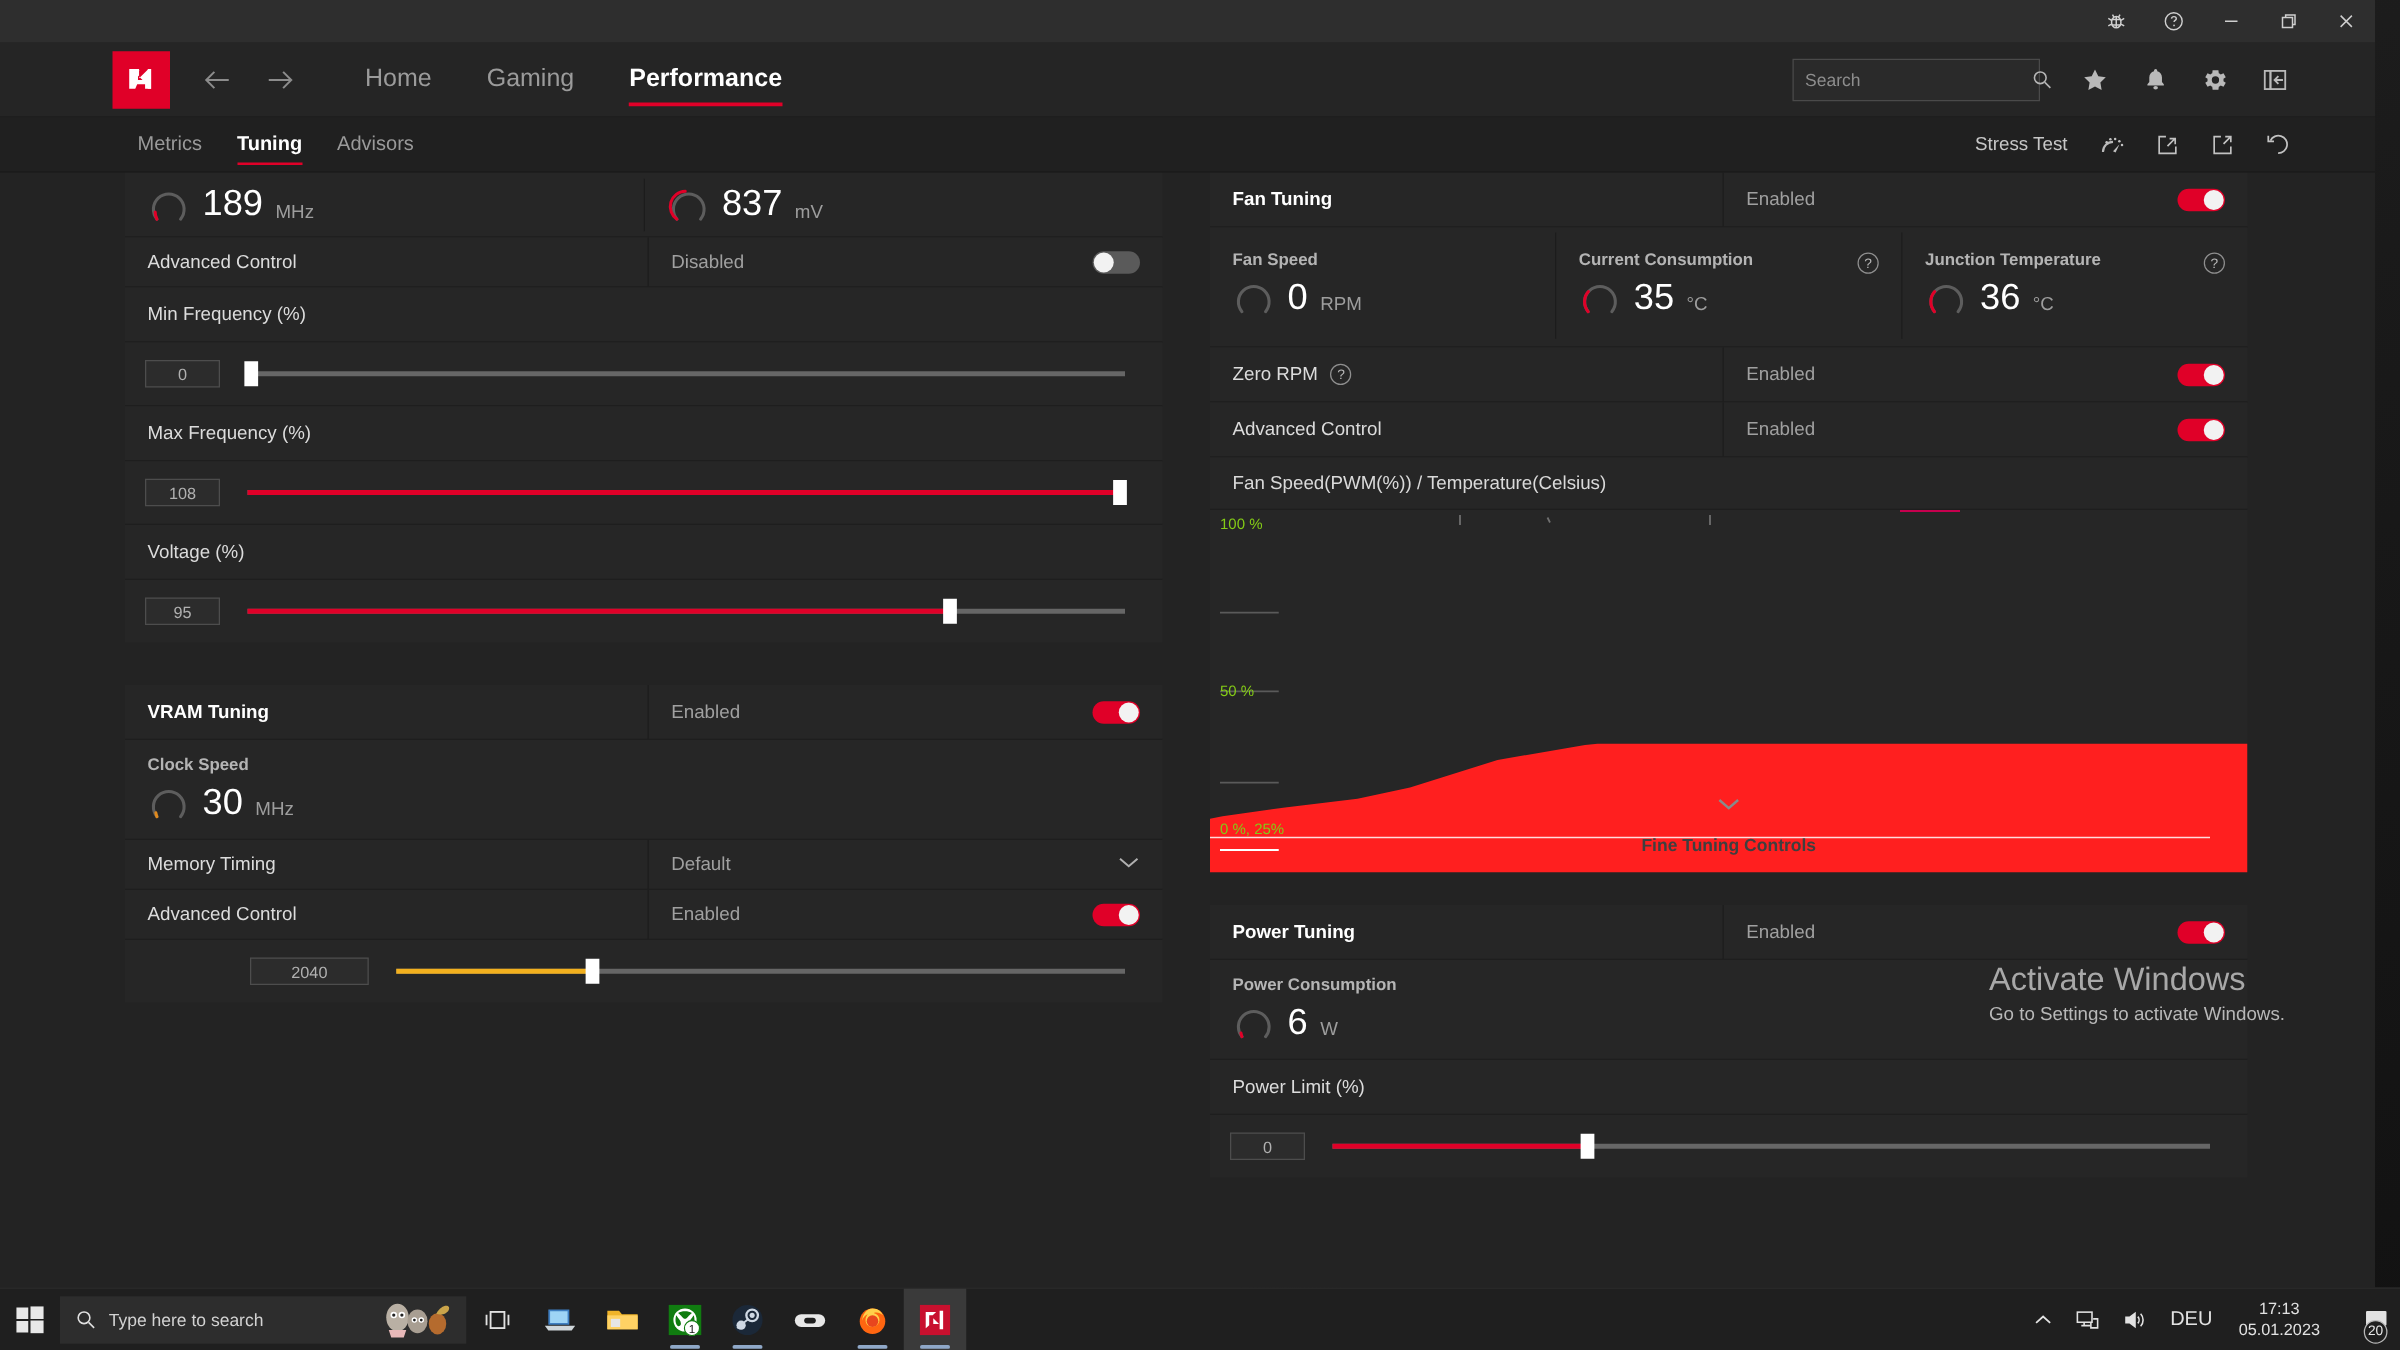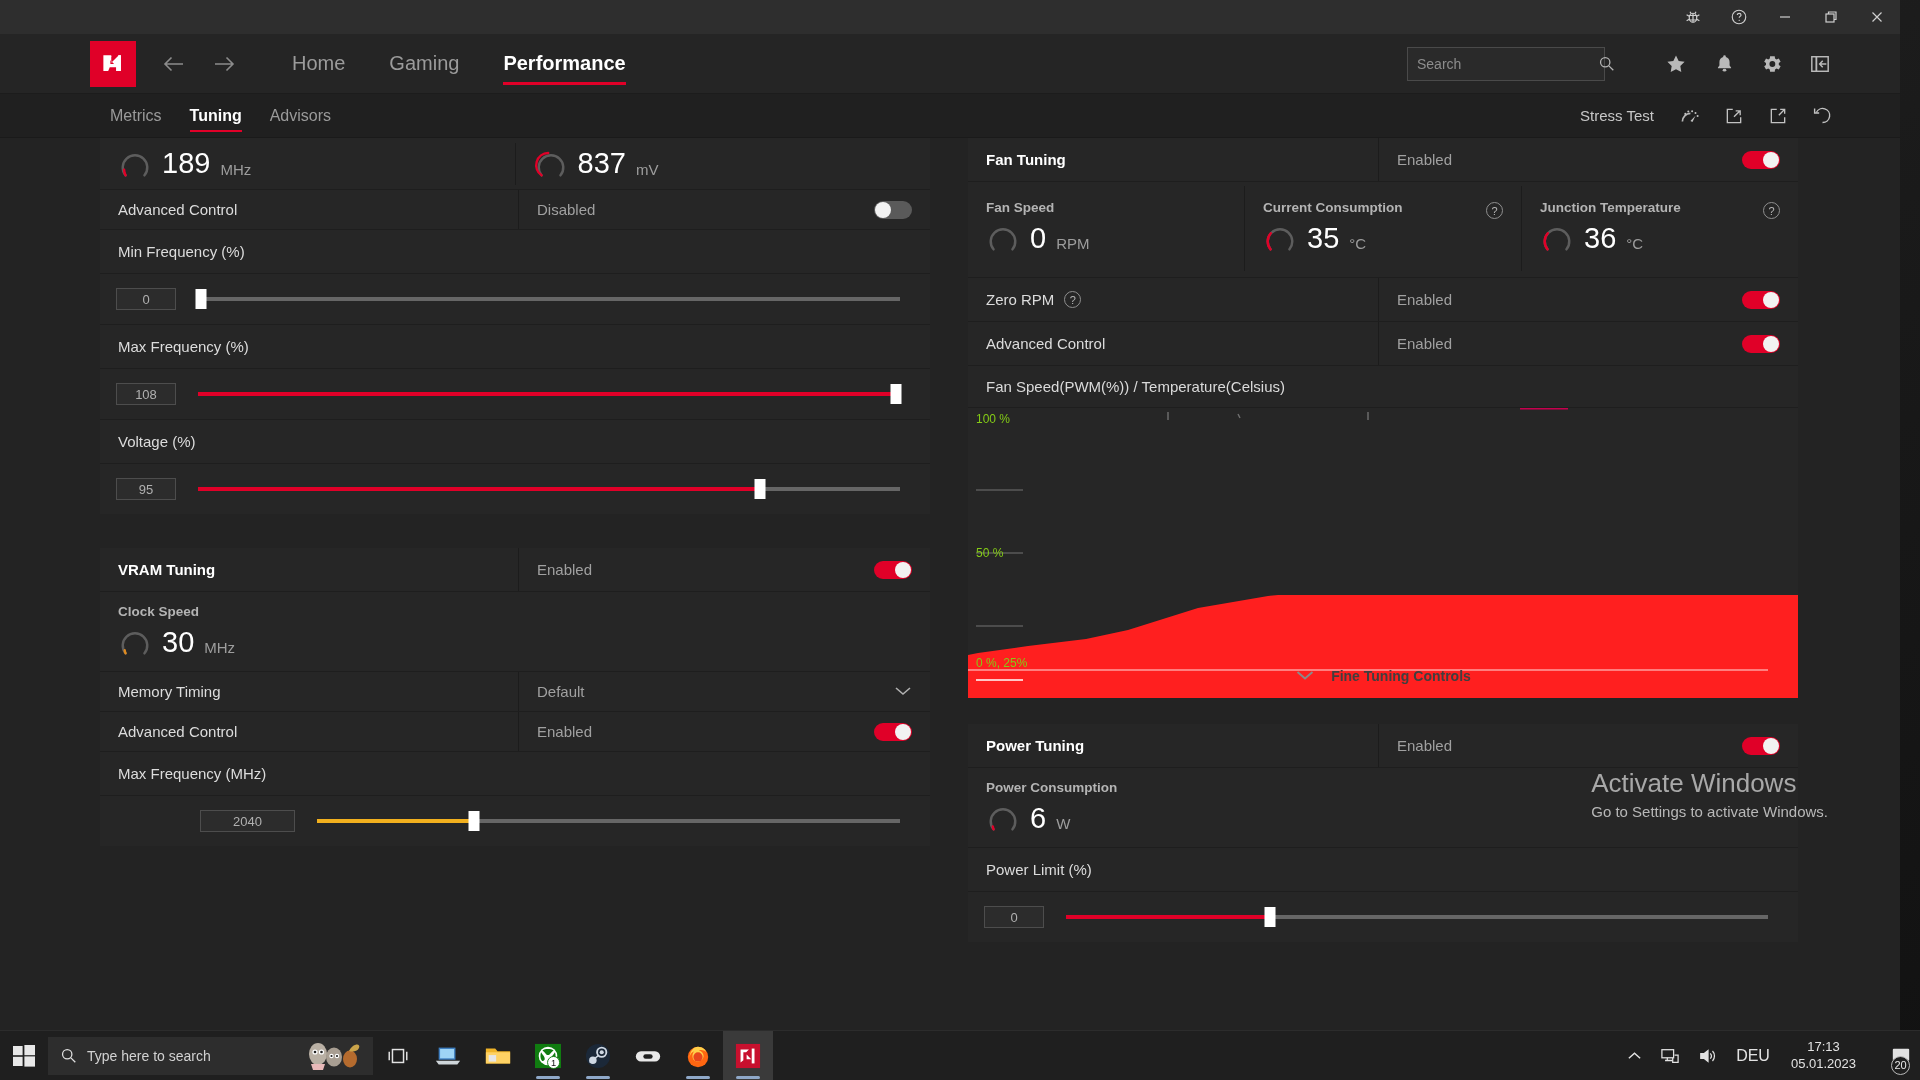--- a/index.html
+++ b/index.html
@@ -72,21 +72,21 @@
   .nav-link.active { color: #ffffff; font-weight: bold; }
   .nav-link.active::after {
     content: ""; position: absolute; left: 22px; right: 22px; bottom: 8px;
     height: 3px; background: #e00028;
   }
   .nav-right {
     margin-left: auto; display: flex; align-items: center; padding-right: 56px; gap: 0px;
   }
   .searchbox {
     width: 198px; height: 34px; border: 1px solid #4a4a4a; background: #2a2a2a;
-    display: flex; align-items: center; padding: 0 9px; margin-right: 47px;
+    display: flex; align-items: center; padding: 0 9px; margin-right: 20px;
   }
   .searchbox input {
     flex: 1; background: transparent; border: 0; outline: 0;
     color: #cfcfcf; font-size: 14px; font-family: "Liberation Sans", sans-serif;
   }
   .searchbox input::placeholder { color: #8d8d8d; }
   .nav-icon {
     width: 48px; height: 44px; display: flex; align-items: center; justify-content: center;
     color: #b9b9b9;
   }
@@ -205,21 +205,21 @@
   .chart-wrap {
     position: relative; height: 290px; background: #262626; overflow: visible;
   }
   .chart-svg { position: absolute; inset: 0; width: 100%; height: 100%; }
   .chart-ylab {
     position: absolute; left: 8px; color: #84cc16; font-size: 12px; white-space: nowrap;
   }
   .fine-tuning {
     position: absolute; left: 0; right: 0; bottom: 14px;
     display: flex; align-items: center; justify-content: center; gap: 16px;
-    color: #3f3f3f; font-size: 14px; font-weight: bold;
+    color: #3f3f3f; font-size: 14px; font-weight: bold; flex-direction: column;
   }
 
   
   .watermark {
     position: absolute; right: 72px; bottom: 210px; text-align: left;
     pointer-events: none;
   }
   .watermark .w1 { color: #a8a8a8; font-size: 26px; margin-top: 32px; }
   .watermark .w2 { color: #b8b8b8; font-size: 15px; margin-top: 4px; }
 
@@ -520,21 +520,20 @@
       <div class="row" style="height:40px">
         <div class="row-label">Advanced Control</div>
         <div class="row-value-cell">
           <div class="row-value">Enabled</div>
           <div class="toggle">
               <div class="knob"></div>
             </div>
         </div>
       </div>
 
-      <div class="slider-label">Max Frequency (MHz)</div>
       <div class="slider-row" style="border-bottom:none;padding-left:100px">
         <div class="slider-box" style="width:95px;margin-right:22px">2040</div>
         <div class="slider-track">
           <div class="slider-fill amber" style="width:27%"></div>
           <div class="slider-knob" style="left:27%"></div>
         </div>
       </div>
     </div>
 
     <div class="col right">

